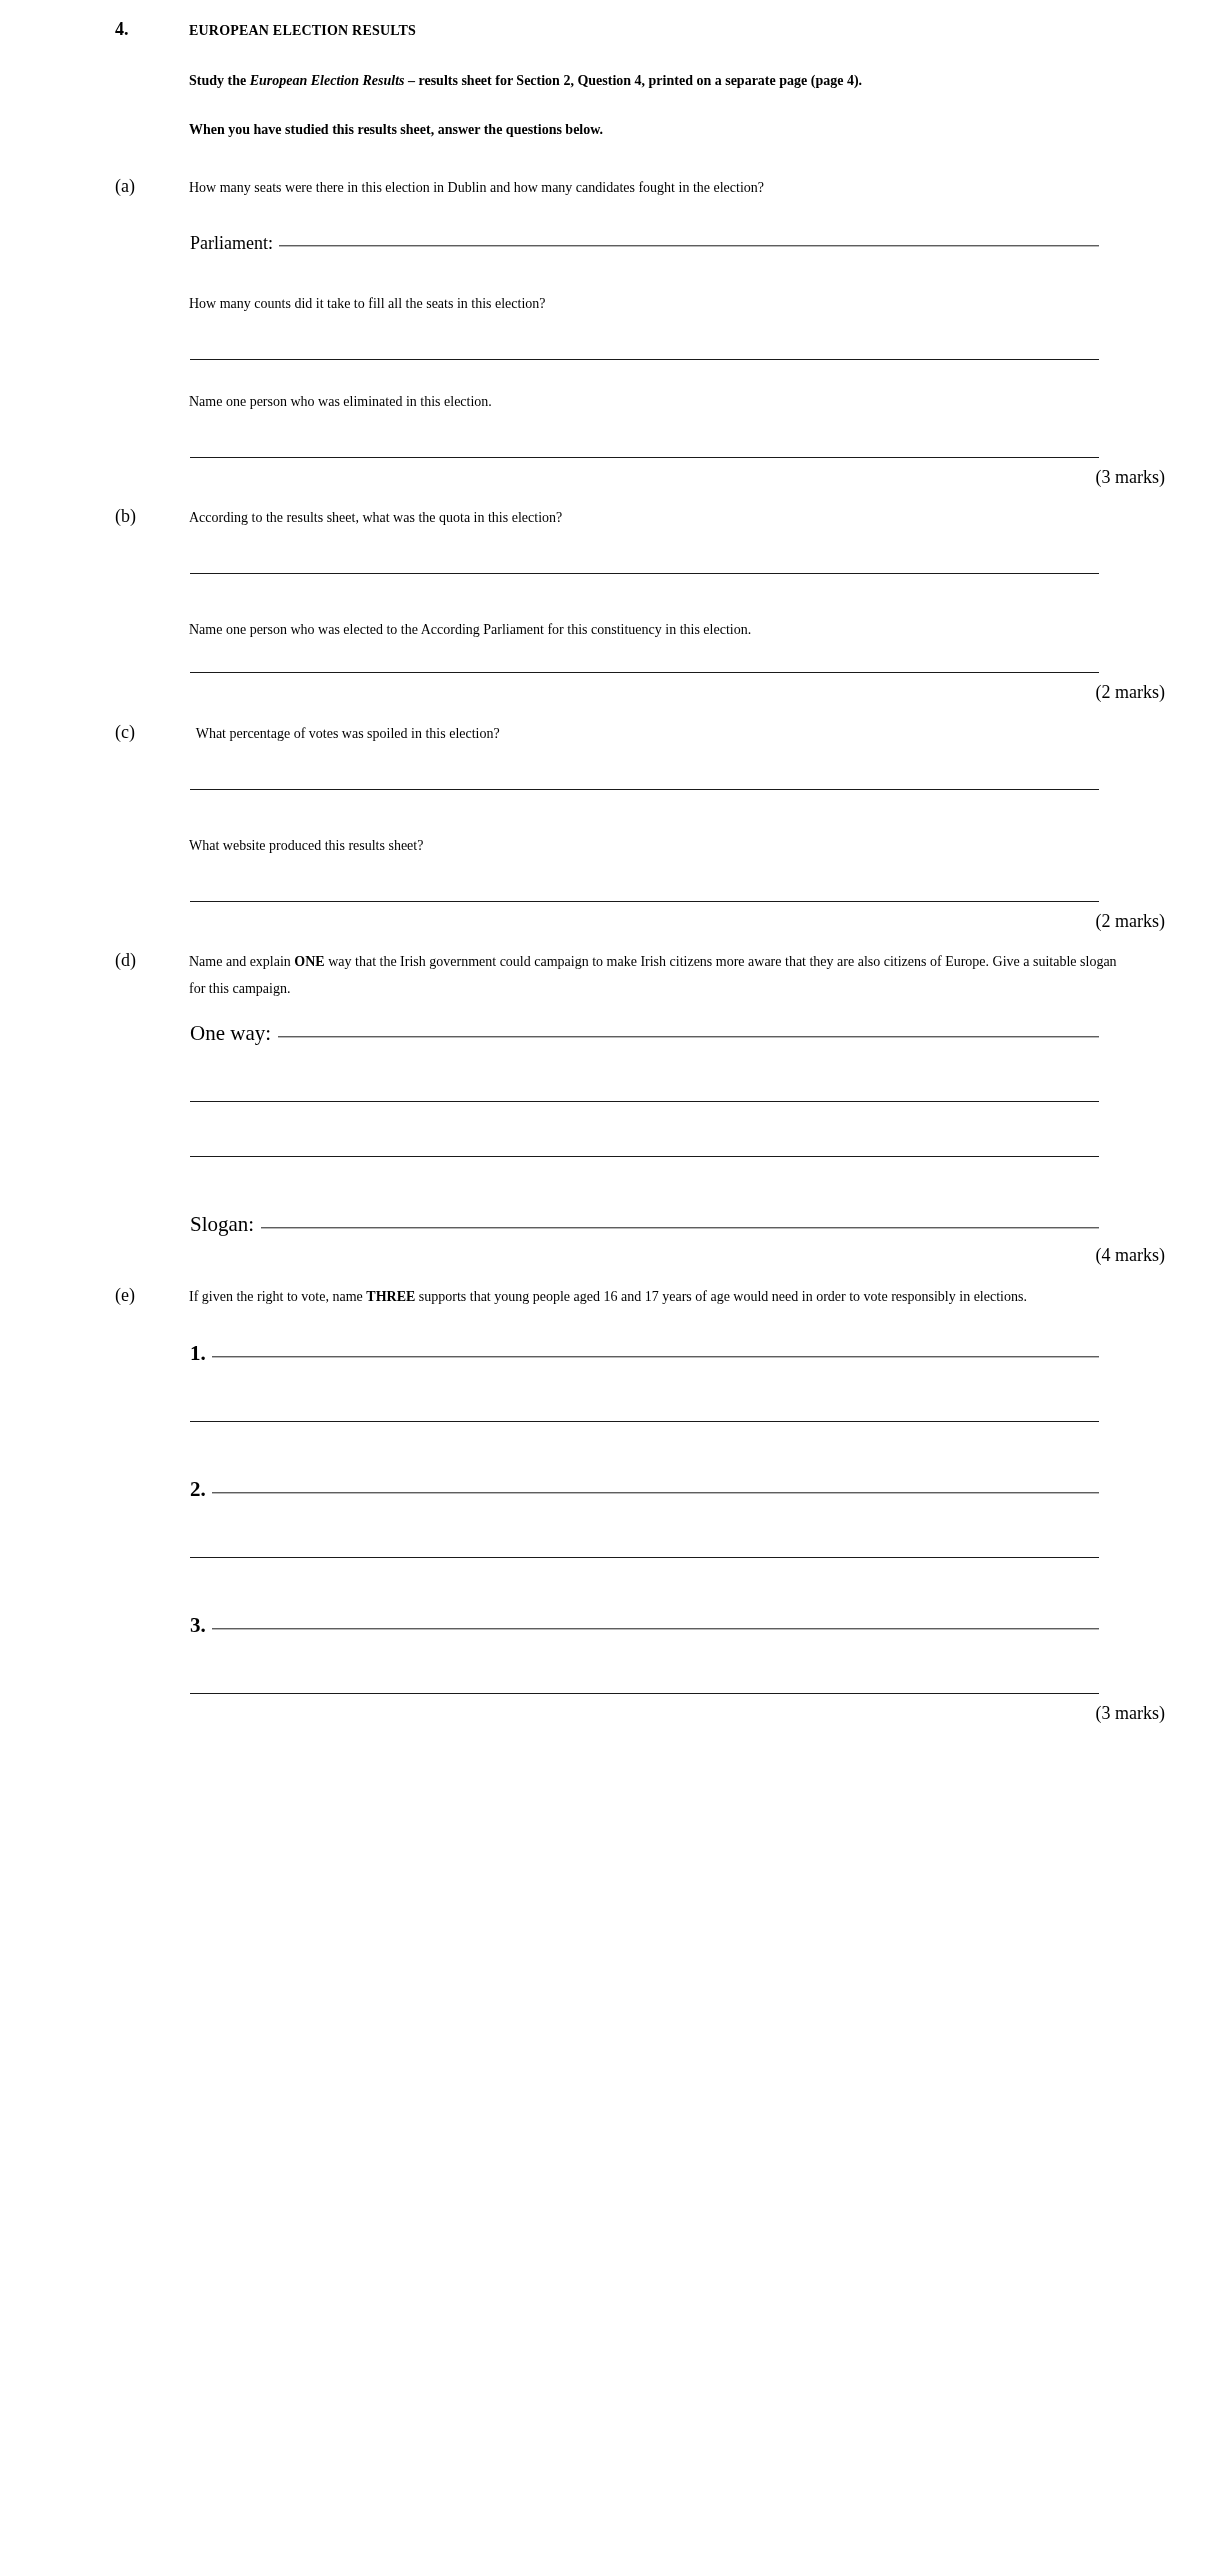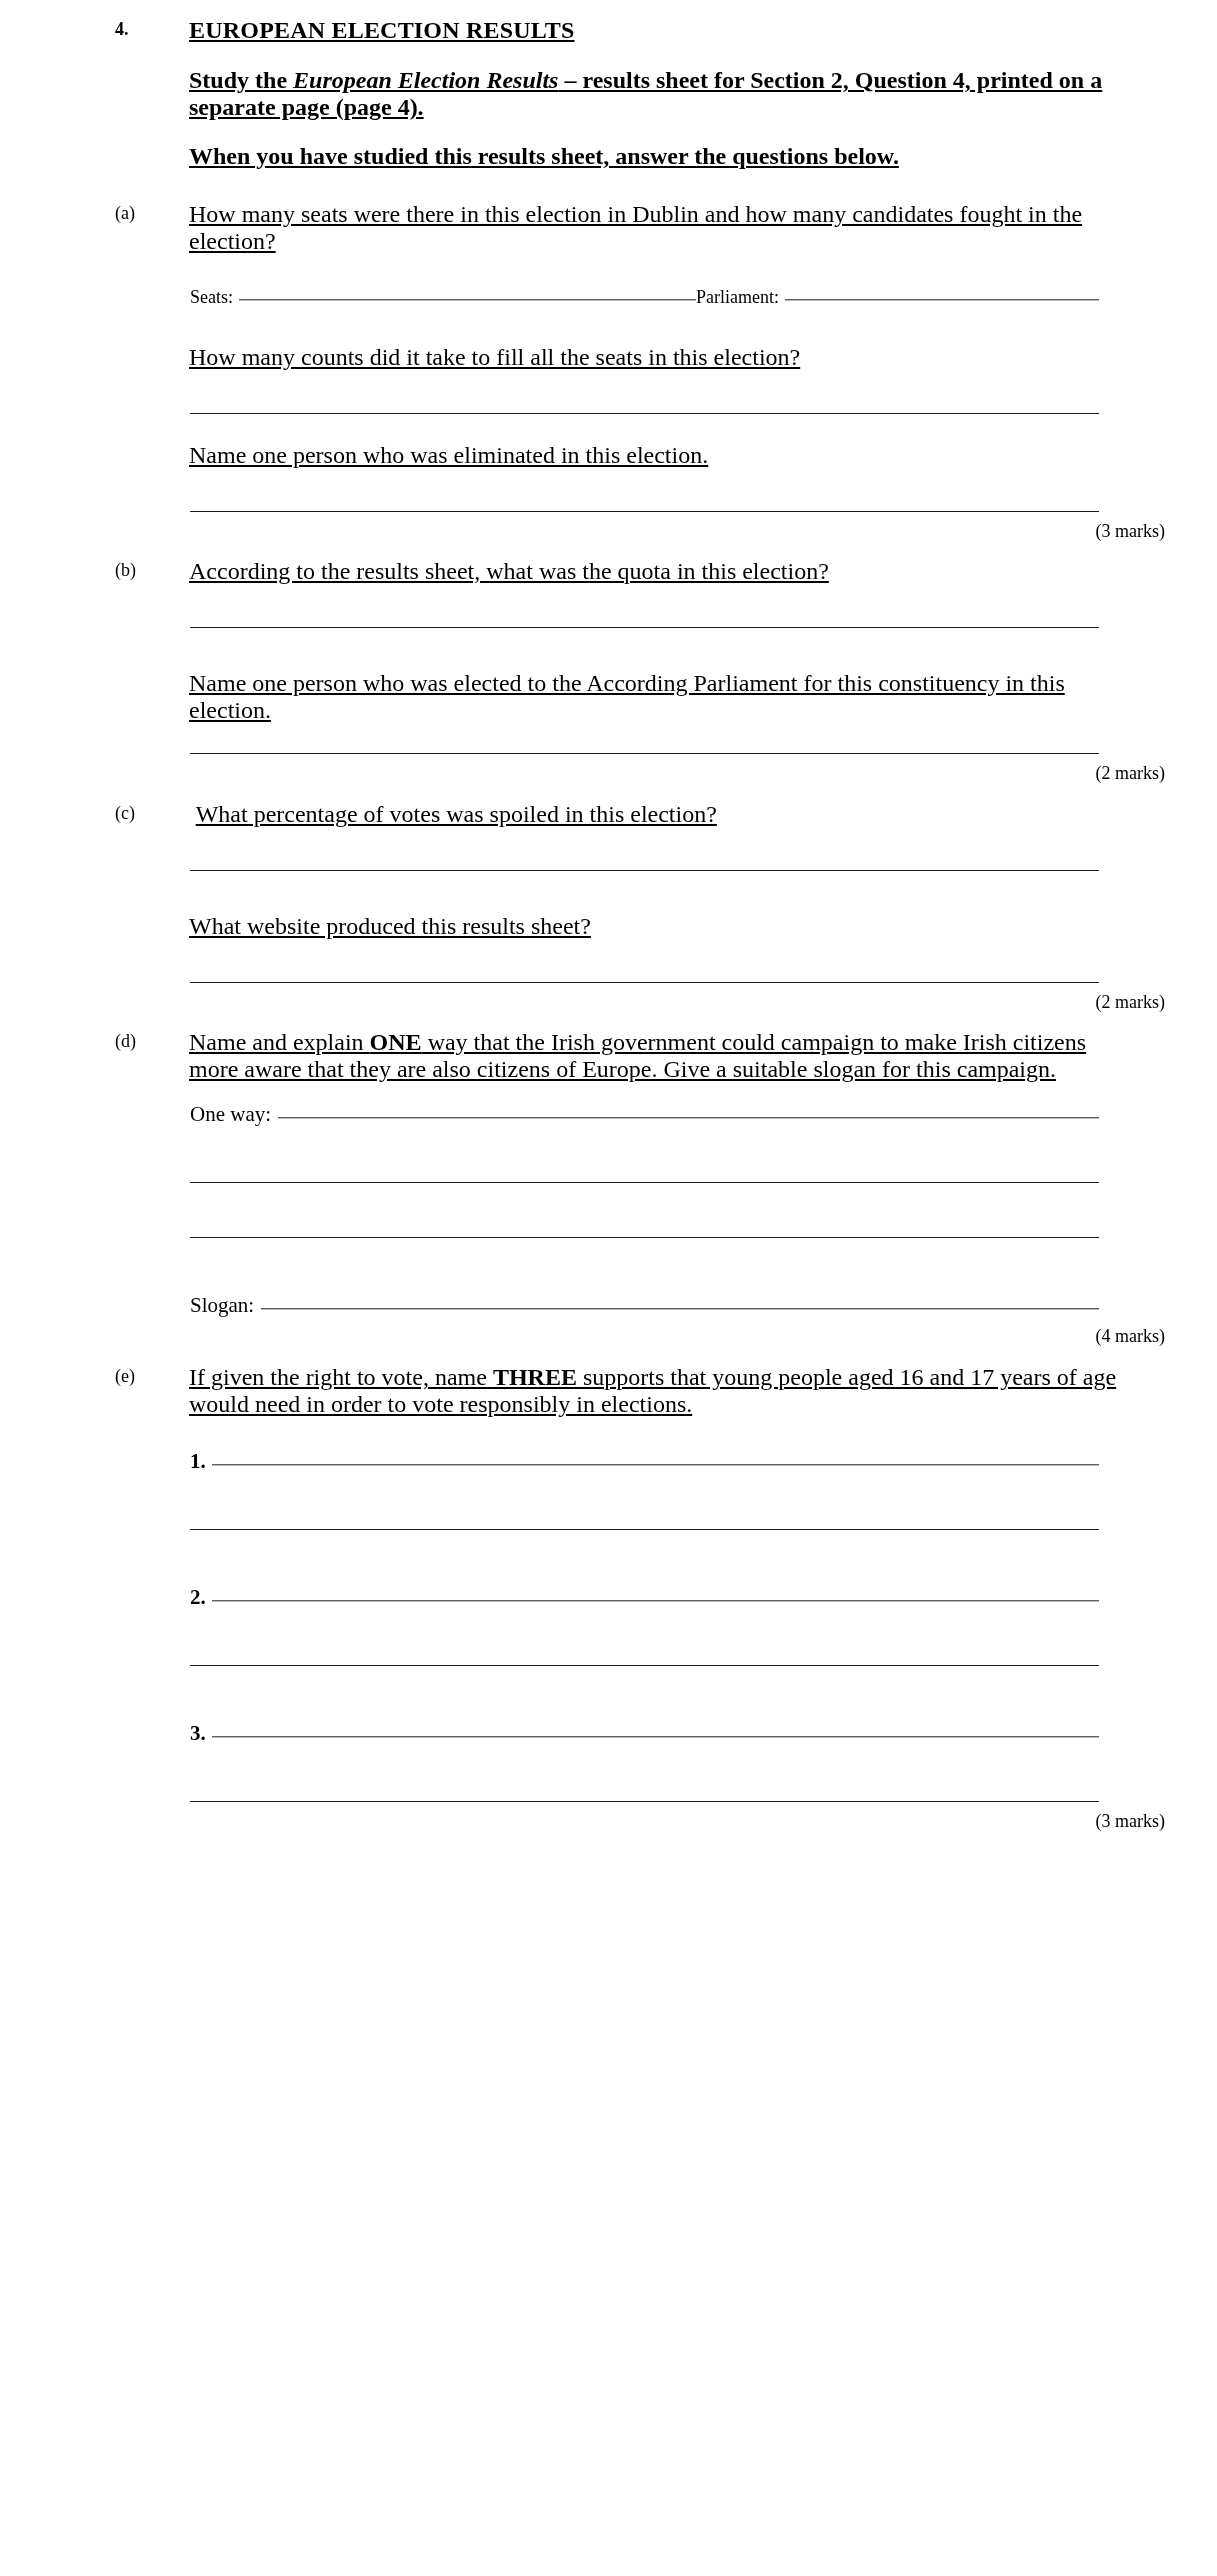--- a/index.html
+++ b/index.html
@@ -36,23 +36,22 @@
     padding-left: 115px;
     box-sizing: content-box;
     font-size: 18px;
     line-height: 25.5px;
     white-space: nowrap;
   }
   .lbl.bold { font-weight: bold; }
   .body {
     flex: 1 1 auto;
     padding-right: 93px;     
-    font-size: 24px;
+    font-size: 14px;
     line-height: 27px;
-    text-decoration: underline;
   }
   .body.indented { padding-left: 6.7px; }
 
   
   .q-head {
     padding-top: 17.4px;
   }
   .q-head .lbl { font-weight: bold; letter-spacing: 0.1px; }
   .q-head .body {
     font-weight: bold;
@@ -159,24 +158,20 @@
   </div>
 
   <div class="row qtext" style="margin-top:31px">
     <div class="lbl">(a)</div>
     <div class="body">How many seats were there in this election in Dublin and how many candidates fought in the election?</div>
   </div>
 
   <div class="gap-m"></div>
 
   <div class="seats-row">
-    <div class="seg first">
-      <span class="txt">Seats:</span>
-      <span class="rule"></span>
-    </div>
     <div class="seg second">
       <span class="txt">Parliament:</span>
       <span class="rule"></span>
     </div>
   </div>
 
   <div class="row sub" style="margin-top:33px">
     <div class="lbl"></div>
     <div class="body">How many counts did it take to fill all the seats in this election?</div>
   </div>

